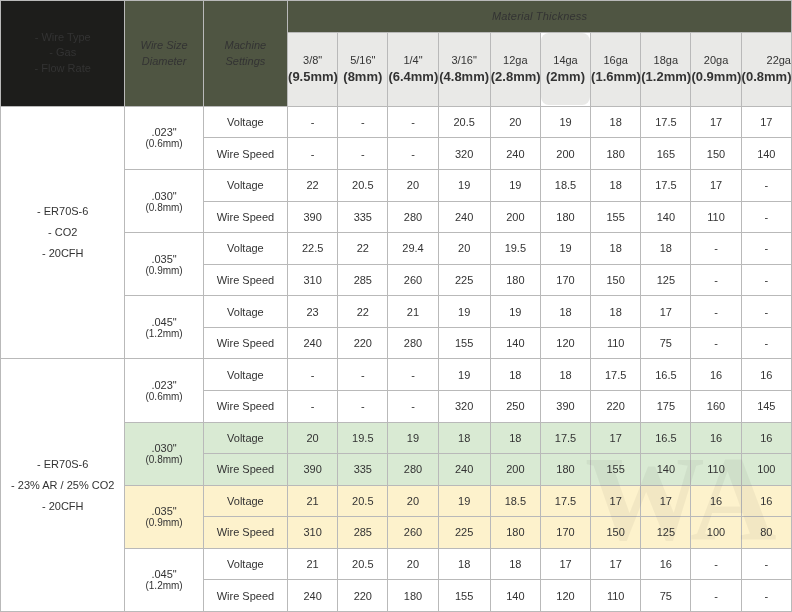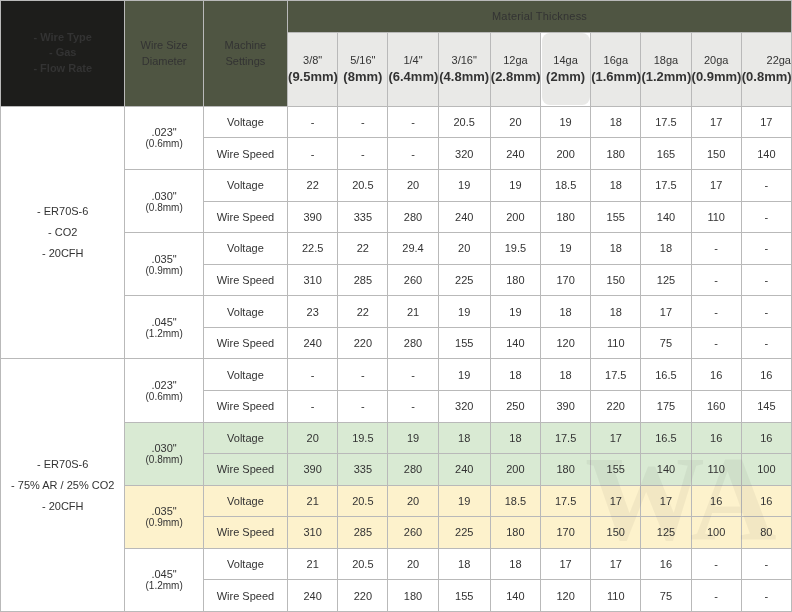--- a/index.html
+++ b/index.html
@@ -39,33 +39,34 @@
   
   .hdr-dark {
     background: #1d1d1b;
     color: #ffffff;
     font-weight: bold;
   }
   .hdr-olive {
     background: #4f5542;
     color: #ffffff;
     font-weight: bold;
+    font-style: italic;
   }
   .hdr-grey {
     background: #e9e9e7;
     color: #3c3c3b;
     font-weight: bold;
   }
   .legend-cell {
     text-align: left;
     padding: 6px 10px;
     line-height: 1.45;
     font-size: 11.5px;
   }
-  .legend-cell div { white-space: nowrap; font-weight: bold; }
+  .legend-cell div { white-space: nowrap; }
   .hdr-olive .legend-cell,
   .olive-label {
     text-align: left;
     padding: 6px 10px;
     line-height: 1.5;
   }
   .mat-title {
     font-size: 12.5px;
     letter-spacing: .2px;
   }
@@ -280,21 +281,21 @@
           <td class="">140</td>
           <td class="">120</td>
           <td class="">110</td>
           <td class="">75</td>
           <td class="">-</td>
           <td class="">-</td>
         </tr>
         <tr class="row-h sec-sep">
           <td class="sec-label" rowspan="8">
             <div>- ER70S-6</div>
-            <div>- 75% AR / 25% CO2</div>
+            <div>- 23% AR / 25% CO2</div>
             <div>- 20CFH</div>
           </td>
           <td class="wire-size" rowspan="2"><span>.023"</span><span class="sub">(0.6mm)</span></td>
           <td class="setting">Voltage</td>
           <td class="">-</td>
           <td class="">-</td>
           <td class="">-</td>
           <td class="">19</td>
           <td class="">18</td>
           <td class="">18</td>

